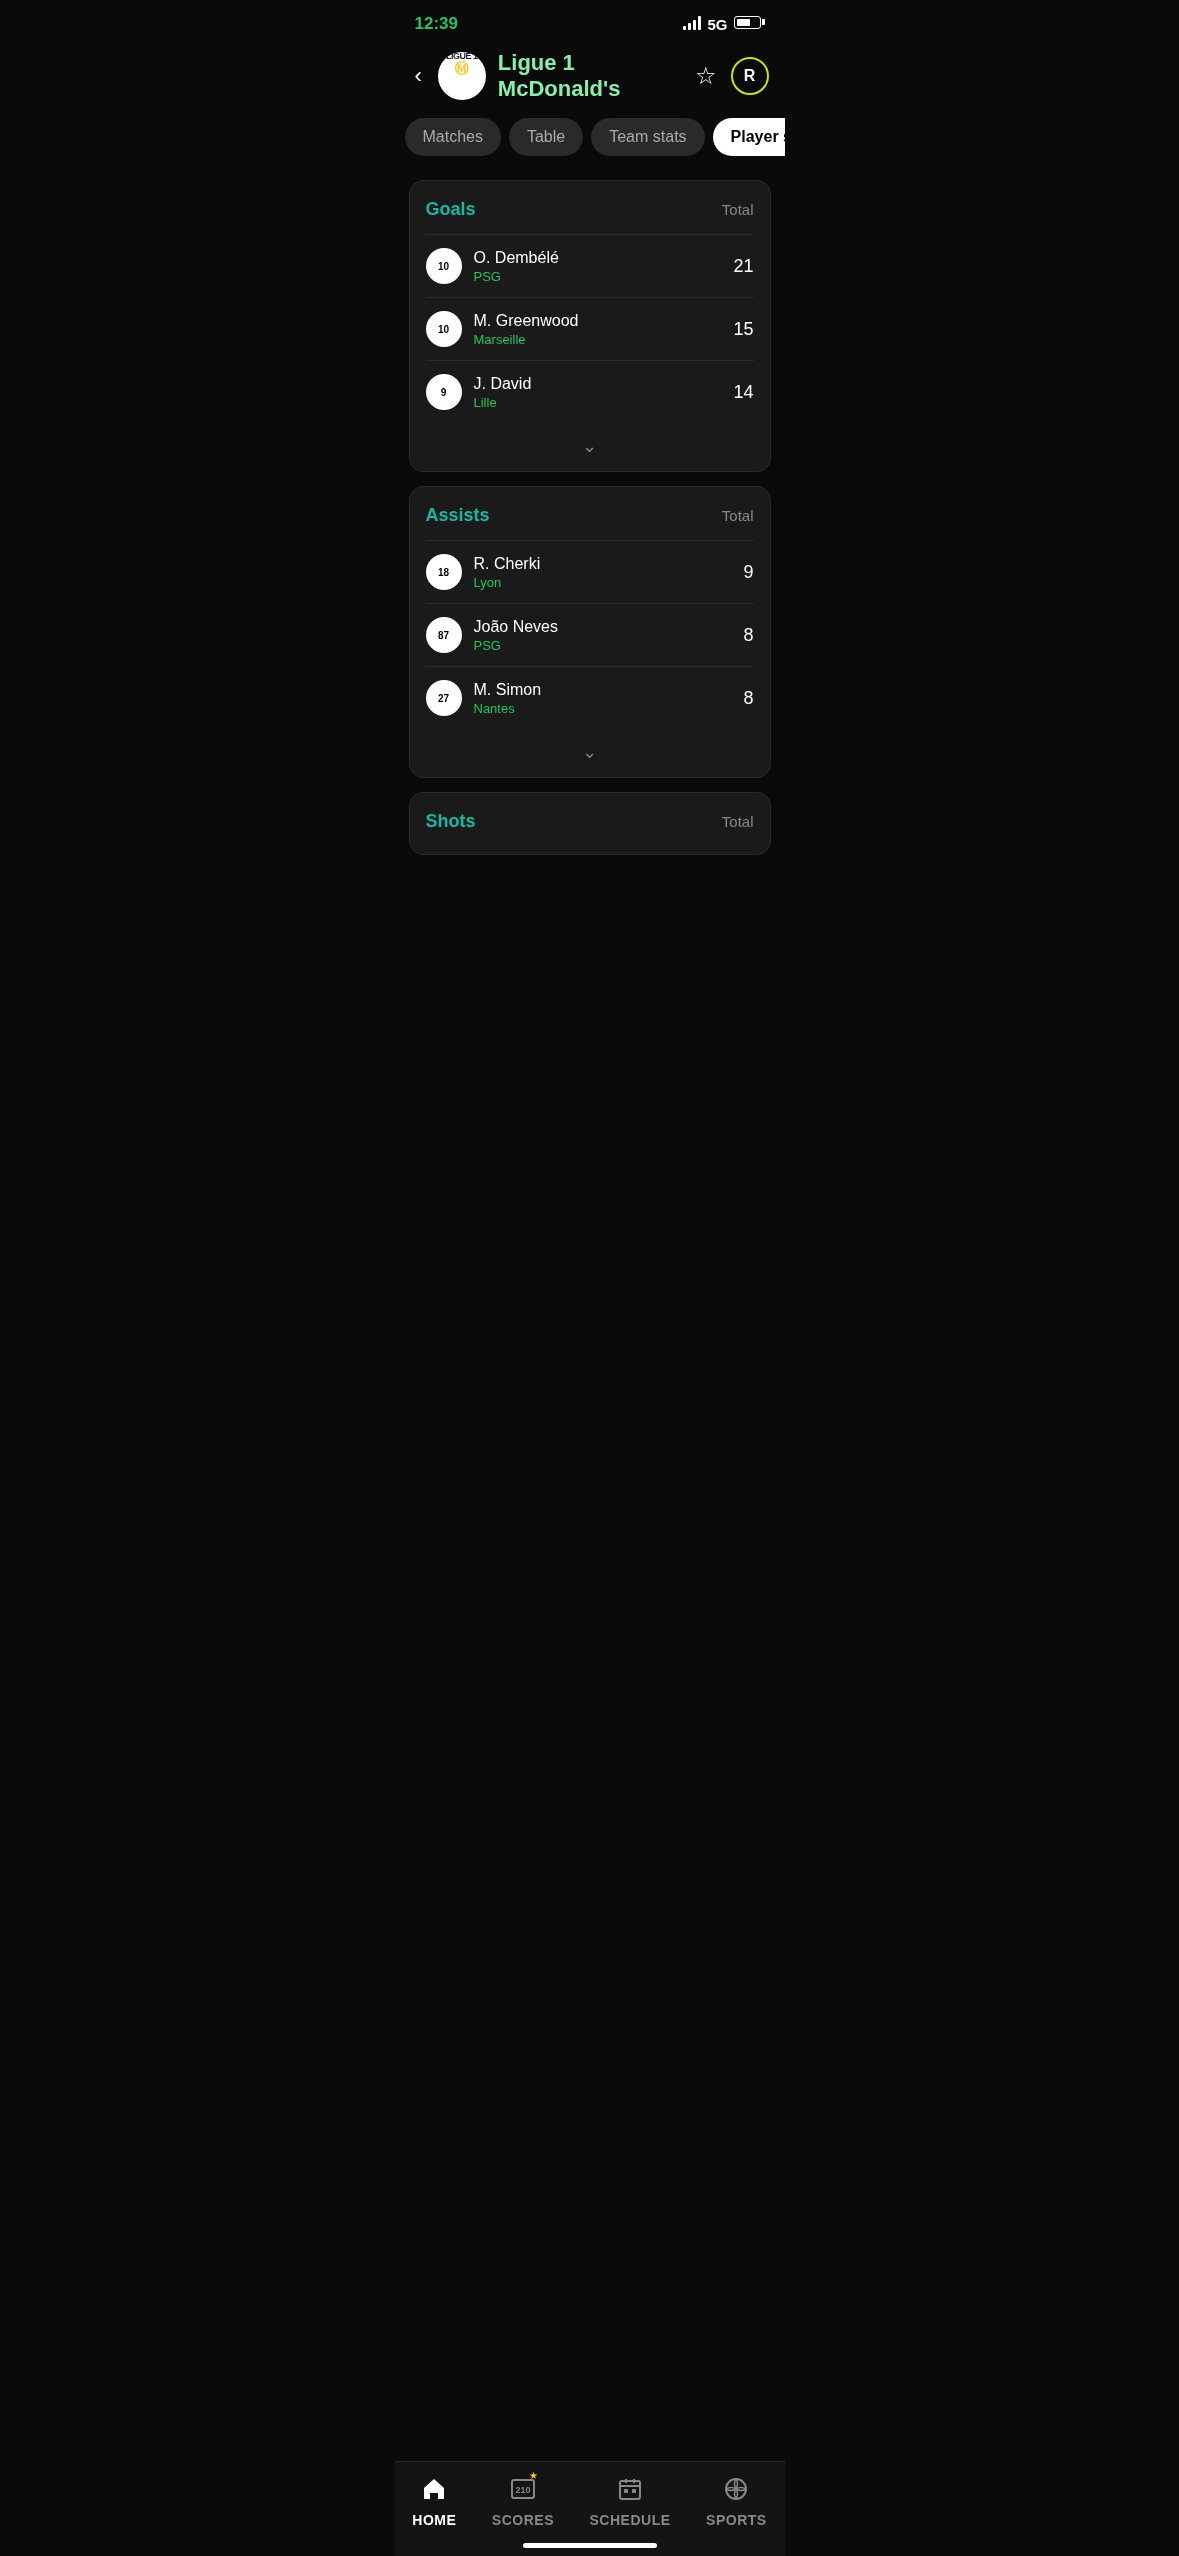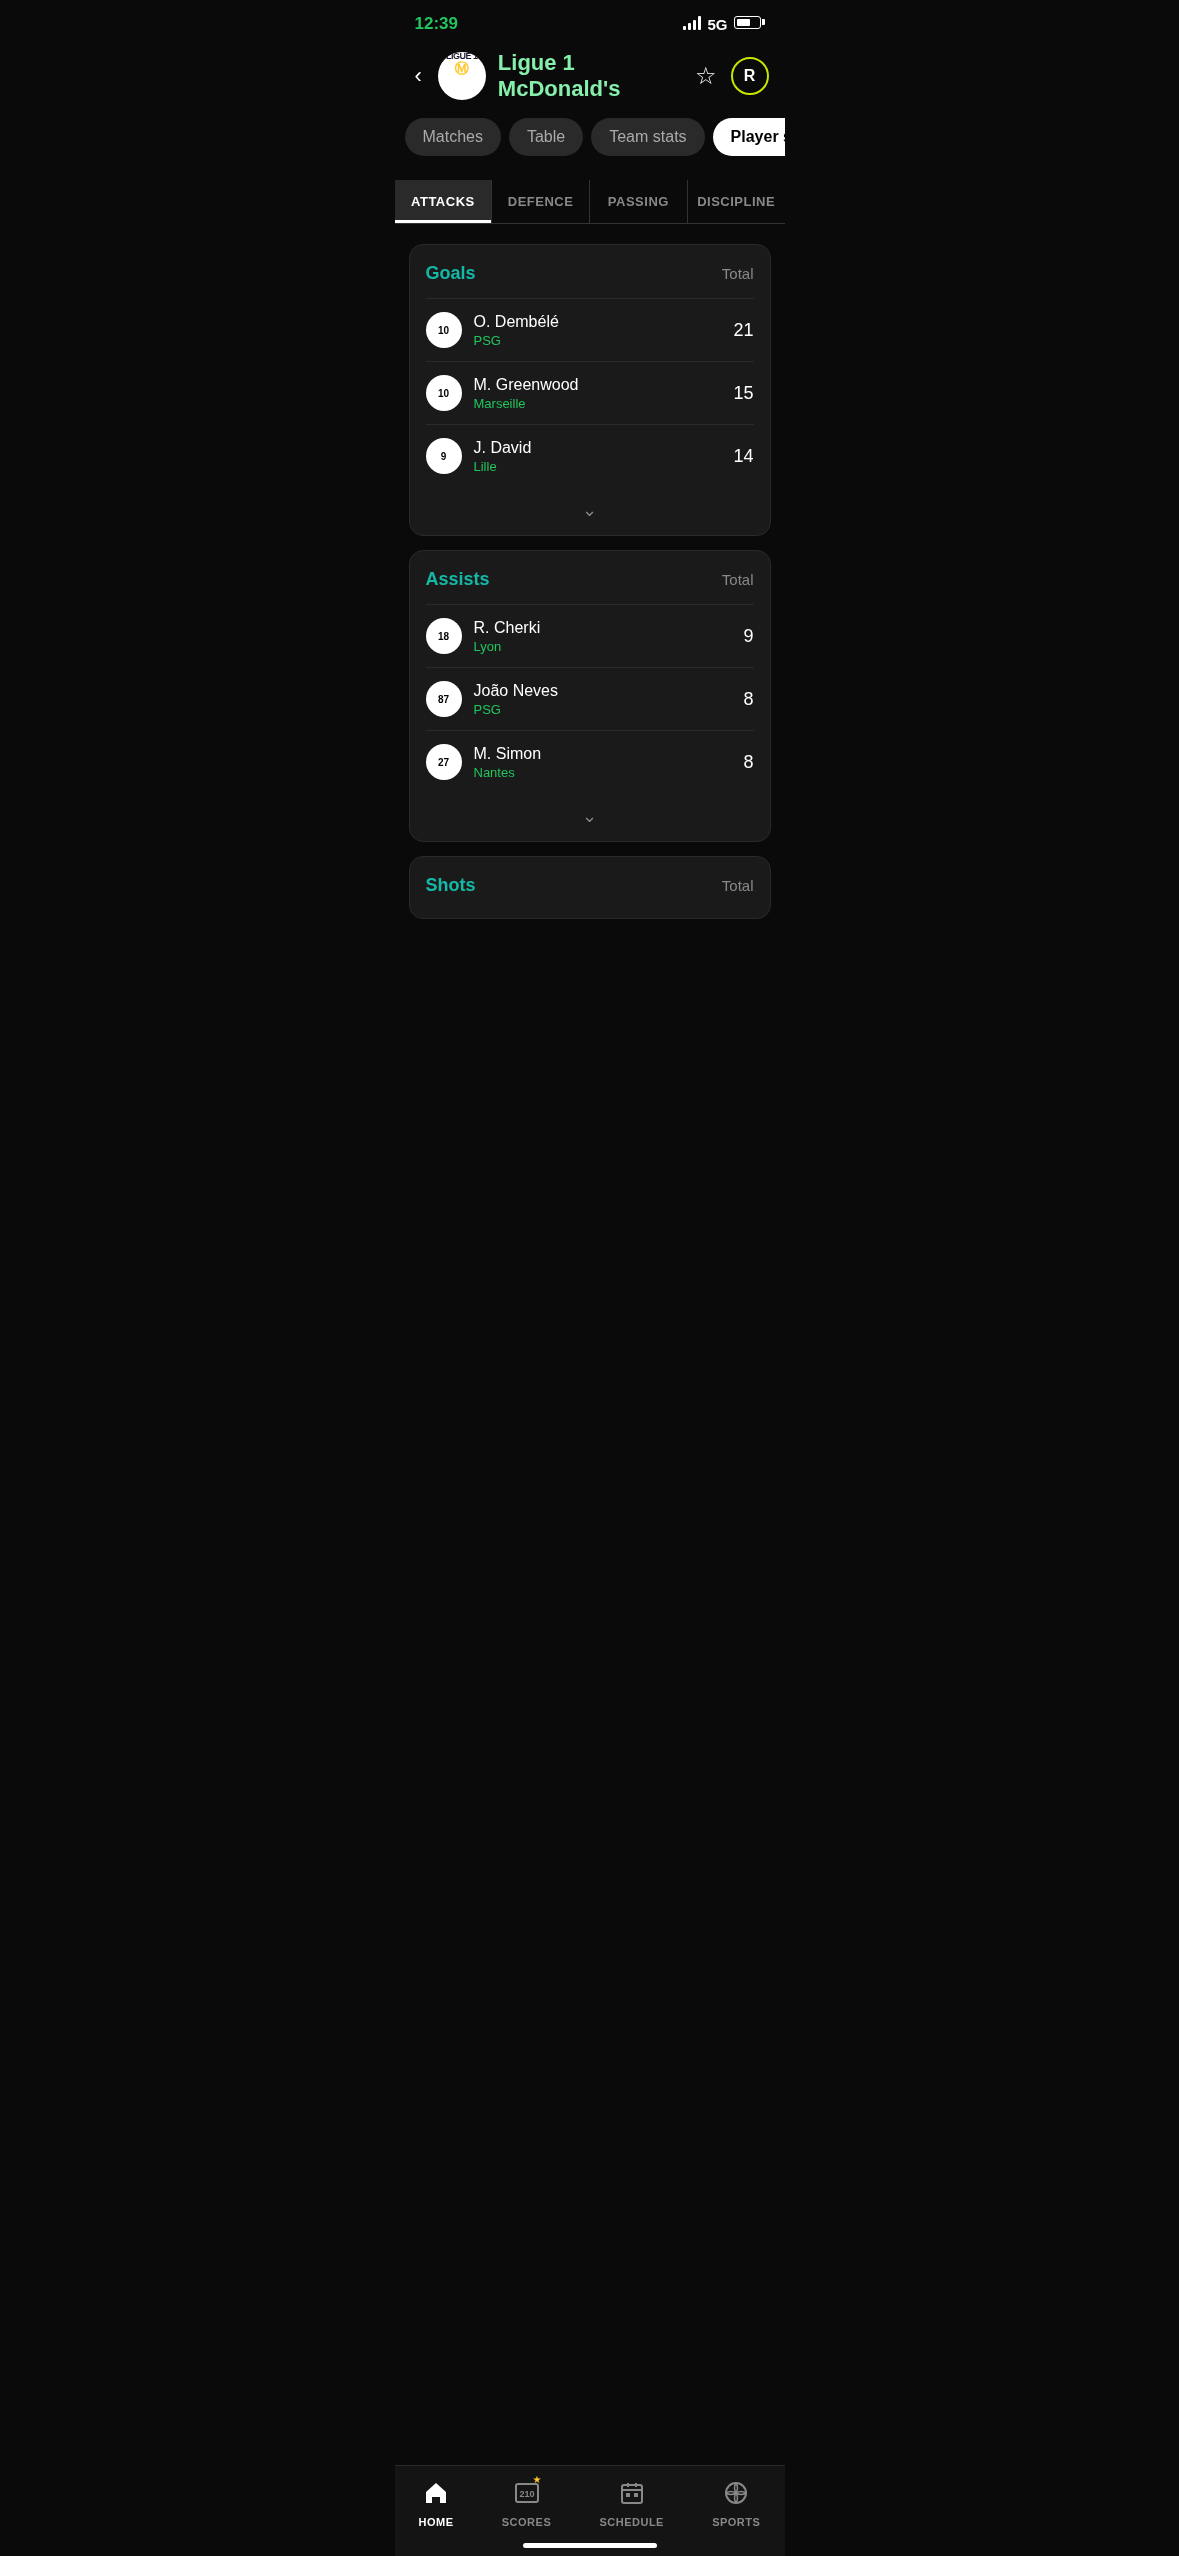--- a/index.html
+++ b/index.html
@@ -348,21 +348,21 @@
       font-size: 24px;
       color: #888;
       position: relative;
     }
 
     .nav-item.active .nav-icon {
       color: #fff;
     }
 
     .nav-label {
-      font-size: 11px;
+      font-size: 14px;
       font-weight: 600;
       letter-spacing: 0.5px;
       color: #888;
       text-transform: uppercase;
     }
 
     .nav-item.active .nav-label {
       color: #fff;
     }
 
@@ -431,26 +431,20 @@
 
 <div class="nav-tabs">
   <button class="nav-tab">Matches</button>
   <button class="nav-tab">Table</button>
   <button class="nav-tab">Team stats</button>
   <button class="nav-tab active">Player stats</button>
 </div>
 
 <div class="main-content">
 
-  <div class="category-tabs">
-    <div class="category-tab active">ATTACKS</div>
-    <div class="category-tab">DEFENCE</div>
-    <div class="category-tab">PASSING</div>
-    <div class="category-tab">DISCIPLINE</div>
-  </div>
 
   <div class="stats-content">
 
     <div class="stats-card">
       <div class="card-header">
         <span class="card-title">Goals</span>
         <span class="card-total-label">Total</span>
       </div>
 
       <div class="stat-row">

